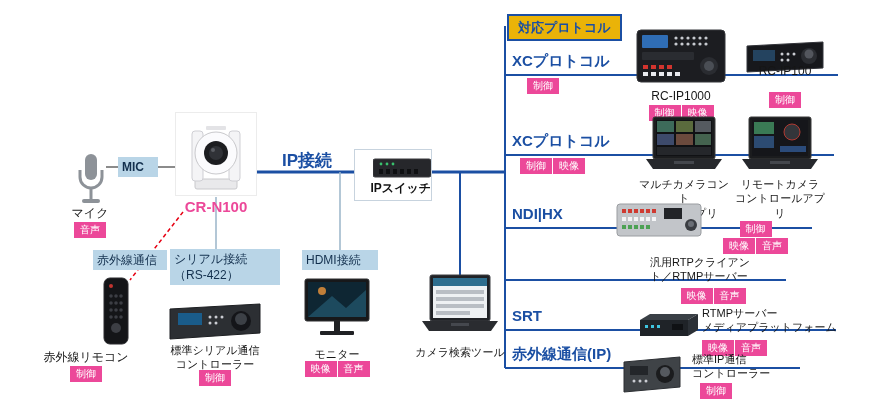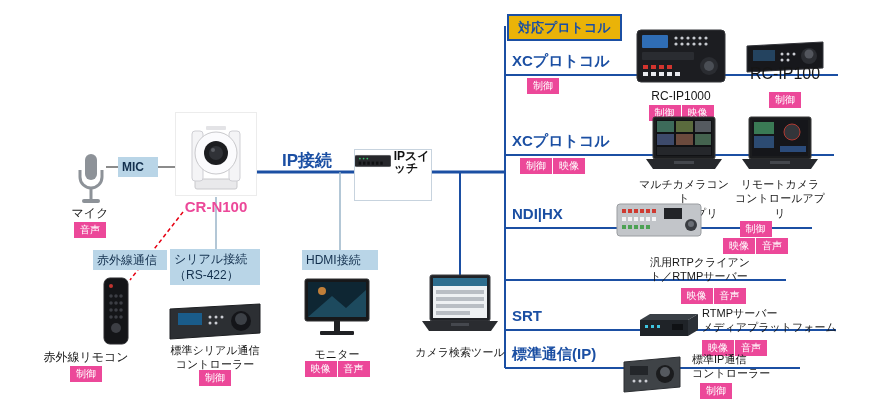--- a/index.html
+++ b/index.html
@@ -9,21 +9,21 @@
   .abs{position:absolute}
   .badge{background:#ec4899;color:#fff;font-size:10px;line-height:1;padding:3px 6px;white-space:nowrap;display:inline-block}
   .badges{display:flex;gap:1px}
   .jc{justify-content:center}
   .bluelabel{background:#b9d5e7;color:#13304e;font-size:12px;line-height:1.35;text-align:left;padding:2px 4px;white-space:pre-line;font-weight:400}
   .proto{color:#1b4fa3;font-weight:bold;font-size:15px;white-space:nowrap;line-height:1}
   .devname{font-size:11px;color:#161616;line-height:1.3;white-space:pre-line}
   .tc{text-align:center}
   .nowrap{white-space:nowrap}
   .camerabox{background:#fff;border:1px solid #ececec}
-  .switchbox{background:#fff;border:1px solid #c7d3de;display:flex;flex-direction:row;align-items:flex-start;justify-content:center;gap:3px}
+  .switchbox{background:#fff;border:1px solid #c7d3de;display:flex;flex-direction:column;align-items:flex-end;justify-content:center;gap:3px}
   .switchbox .cap{font-size:12px;font-weight:bold;color:#111;line-height:1}
   .protoheader{background:#eab308;border:2px solid #1b4fa3;color:#1b4fa3;font-weight:bold;font-size:13px;line-height:1;padding:5px 9px;white-space:nowrap}
   .camname{font-weight:bold;font-size:15px;color:#ec4899}
   .ipconn{color:#1b4fa3;font-weight:bold;font-size:17px;white-space:nowrap}
   .micword{font-weight:bold;color:#13304e}
   svg{display:block}
 </style>
 </head>
 <body>
 
@@ -102,21 +102,21 @@
   </div>
 
   <div class="abs proto" style="left:512px;top:133px">XCプロトコル</div>
   <div class="abs badges" style="left:520px;top:158px">
     <span class="badge">制御</span>
     <span class="badge">映像</span>
   </div>
 
   <div class="abs proto" style="left:512px;top:206px">NDI|HX</div>
   <div class="abs proto" style="left:512px;top:308px">SRT</div>
-  <div class="abs proto" style="left:512px;top:346px">標準通信(IP)</div>
+  <div class="abs proto" style="left:512px;top:346px">赤外線通信(IP)</div>
 
   <div class="abs" style="left:636px;top:28px">
     <svg width="90" height="58" viewBox="0 0 90 58">
       <rect x="1" y="2" width="88" height="52" rx="4" fill="#1c1d21" stroke="#35363b"></rect>
       <rect x="6" y="7" width="26" height="13" rx="1" fill="#2f6db5"></rect>
       <g fill="#c7cad0">
         <circle cx="40" cy="10" r="1.6"></circle>
           <circle cx="46" cy="10" r="1.6"></circle>
           <circle cx="52" cy="10" r="1.6"></circle>
         <circle cx="58" cy="10" r="1.6"></circle>
@@ -161,21 +161,21 @@
         <circle cx="38" cy="18" r="1.5"></circle>
           <circle cx="44" cy="18" r="1.5"></circle>
           <circle cx="50" cy="18" r="1.5"></circle>
         <circle cx="38" cy="24" r="1.5"></circle>
           <circle cx="44" cy="24" r="1.5"></circle>
       </g>
       <circle cx="65" cy="20" r="8" fill="#2b2d32"></circle>
         <circle cx="65" cy="18" r="4.5" fill="#53565d"></circle>
     </svg>
   </div>
-  <div class="abs devname tc" style="left:744px;top:64px;width:82px;font-size:16px">RC-IP100</div>
+  <div class="abs devname tc" style="left:744px;top:64px;width:82px;font-size:12px">RC-IP100</div>
   <div class="abs badges jc" style="left:744px;top:92px;width:82px">
     <span class="badge">制御</span>
   </div>
 
   <div class="abs" style="left:644px;top:116px">
     <svg width="80" height="58" viewBox="0 0 80 58">
       <rect x="9" y="1" width="62" height="42" rx="2" fill="#1b1c1e" stroke="#3a3a3a"></rect>
       <rect x="12" y="4" width="56" height="36" fill="#101114"></rect>
       <g>
         <rect x="13" y="5" width="17" height="11" fill="#3d6b5a"></rect>
@@ -313,21 +313,21 @@
           <circle cx="27" cy="41" r="1.8"></circle>
         <circle cx="22" cy="52" r="5"></circle>
       </g>
     </svg>
   </div>
   <div class="abs devname tc" style="left:40px;top:350px;width:92px;font-size:12px">赤外線リモコン</div>
   <div class="abs badges jc" style="left:40px;top:366px;width:92px">
     <span class="badge">制御</span>
   </div>
 
-  <div class="abs bluelabel" style="left:170px;top:249px;width:90px">シリアル接続
+  <div class="abs bluelabel" style="left:170px;top:249px;width:110px">シリアル接続
 （RS-422）</div>
   <div class="abs" style="left:168px;top:293px">
     <svg width="94" height="48" viewBox="0 0 94 48">
       <path d="M2 16 L92 11 V40 L2 46 Z" fill="#2c2f33" stroke="#1d1f22"></path>
       <rect x="10" y="20" width="24" height="12" fill="#1a5c8a"></rect>
       <g fill="#caccd2">
         <circle cx="42" cy="24" r="1.5"></circle>
           <circle cx="48" cy="24" r="1.5"></circle>
           <circle cx="54" cy="24" r="1.5"></circle>
         <circle cx="42" cy="30" r="1.5"></circle>

